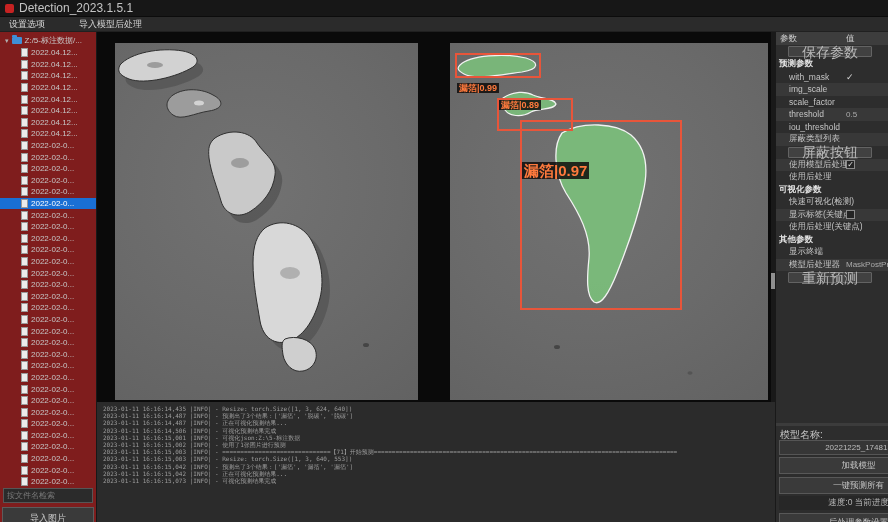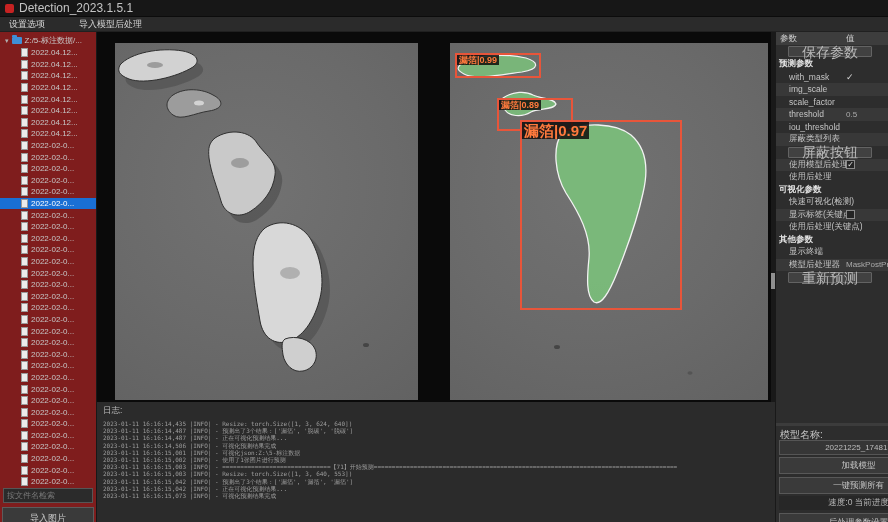--- a/index.html
+++ b/index.html
@@ -285,40 +285,39 @@
     <svg width="318" height="357" viewBox="0 0 318 357">
 
       <path d="M10,22 C20,12 55,10 76,15 C89,19 90,26 72,29 C50,32 25,37 14,31 C7,27 7,25 10,22 Z" fill="rgba(125,200,125,0.8)" stroke="#f2f2f2" stroke-width="1.2"></path>
       <path d="M53,55 C63,48 76,48 83,52 C91,56 104,55 106,61 C104,67 89,65 81,69 C71,75 59,73 55,67 C51,61 51,58 53,55 Z" fill="rgba(125,200,125,0.8)" stroke="#f2f2f2" stroke-width="1.2"></path>
       <path d="M112,90 C132,78 166,80 181,92 C196,105 199,125 193,150 C187,178 177,205 167,230 C159,250 151,263 144,259 C136,253 137,235 139,215 C141,192 129,170 116,150 C105,132 102,104 112,90 Z" fill="rgba(125,200,125,0.82)" stroke="#f2f2f2" stroke-width="1.3"></path>
       <ellipse cx="107" cy="304" rx="3" ry="2" fill="#3a3a3a" opacity="0.75"></ellipse>
       <ellipse cx="240" cy="330" rx="2.5" ry="1.8" fill="#474747" opacity="0.6"></ellipse>
     </svg>
     <div id="detections">
         <div class="det-box" style="left: 5px; top: 10px; width: 86px; height: 25px;">
-          <div class="det-label" style="font-size: 9px;">漏箔|0.99</div>
+          <div class="det-label" style="font-size: 9px; margin-top: 28px;">漏箔|0.99</div>
         </div>
         <div class="det-box" style="left: 47px; top: 47px; width: 76px; height: 33px; margin-top: 8px;">
           <div class="det-label" style="font-size: 9px;">漏箔|0.89</div>
         </div>
         <div class="det-box" style="left: 70px; top: 77px; width: 162px; height: 190px;">
-          <div class="det-label" style="font-size: 15px;">漏箔|0.97</div>
+          <div class="det-label" style="font-size: 15px; margin-top: 40px;">漏箔|0.97</div>
         </div>
       </div>
   </div>
 
   <div class="v-scroll">
     <div class="v-thumb"></div>
   </div>
 </div>
 
 <div class="splitter"></div>
 
 <div class="log">
-  <div class="log-title">日志:</div>
   <div class="log-lines" id="log-lines"><div>2023-01-11 16:16:14,435 |INFO| - Resize: torch.Size([1, 3, 624, 640])</div><div>2023-01-11 16:16:14,487 |INFO| - 预测出了3个结果：['漏箔', '脱碳', '脱碳']</div><div>2023-01-11 16:16:14,487 |INFO| - 正在可视化预测结果...</div><div>2023-01-11 16:16:14,506 |INFO| - 可视化预测结果完成</div><div>2023-01-11 16:16:15,001 |INFO| - 可视化json:Z:\5-标注数据</div><div>2023-01-11 16:16:15,002 |INFO| - 使用了1张图片进行预测</div><div>2023-01-11 16:16:15,003 |INFO| - ==============================【71】开始预测====================================================================================</div><div>2023-01-11 16:16:15,003 |INFO| - Resize: torch.Size([1, 3, 640, 553])</div><div>2023-01-11 16:16:15,042 |INFO| - 预测出了3个结果：['漏箔', '漏箔', '漏箔']</div><div>2023-01-11 16:16:15,042 |INFO| - 正在可视化预测结果...</div><div>2023-01-11 16:16:15,073 |INFO| - 可视化预测结果完成</div></div>
 </div>
 
 <div class="rightpanel">
   <div class="param-header">
     <span class="col-p">参数</span>
     <span class="col-v">值</span>
   </div>
   <div id="param-rows">
       <div class="param-btn-row">

